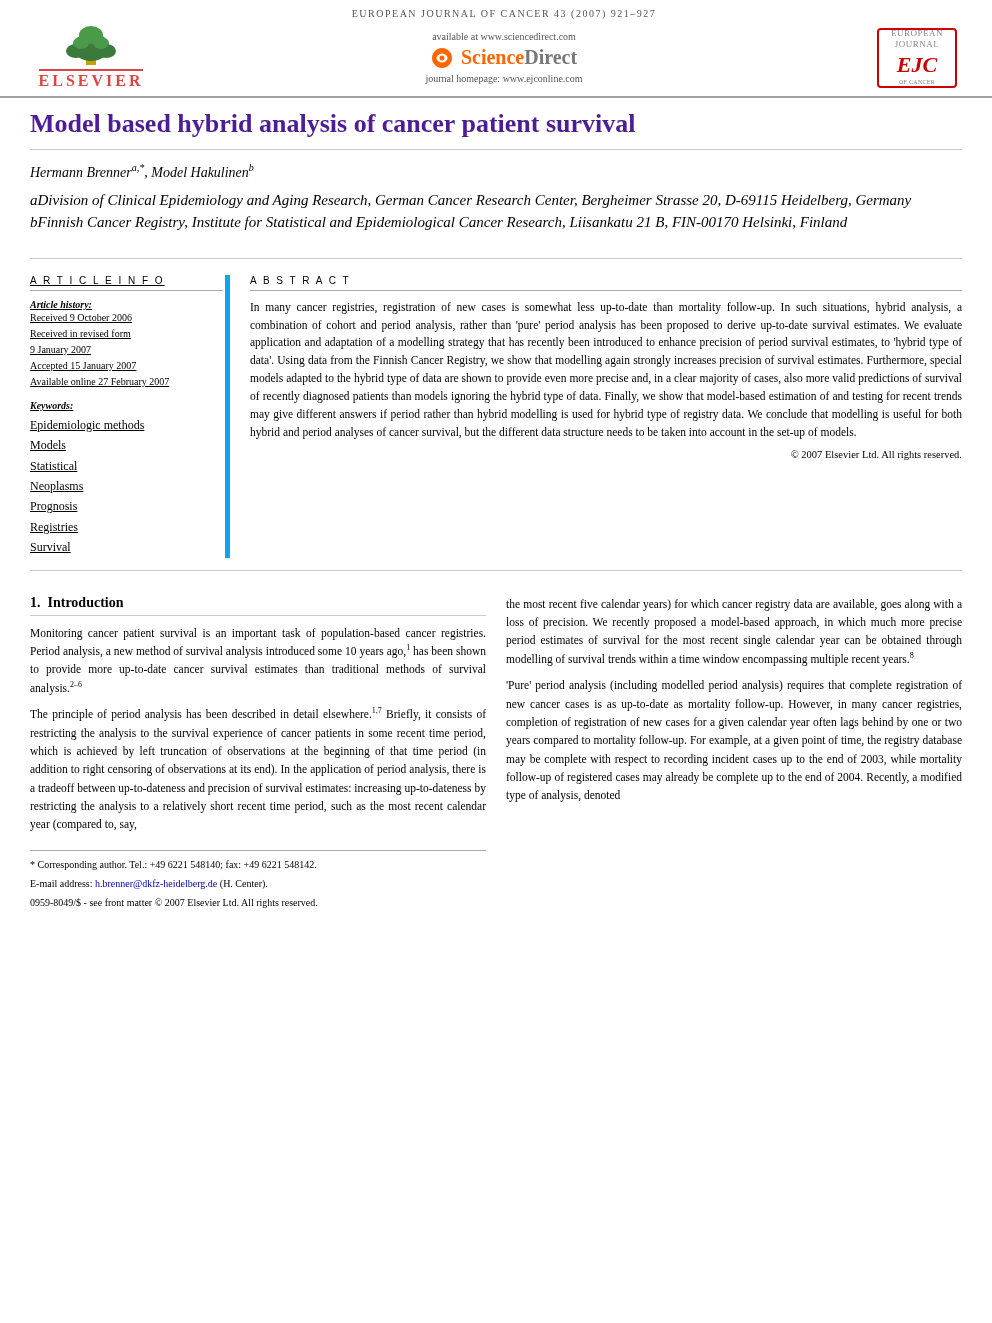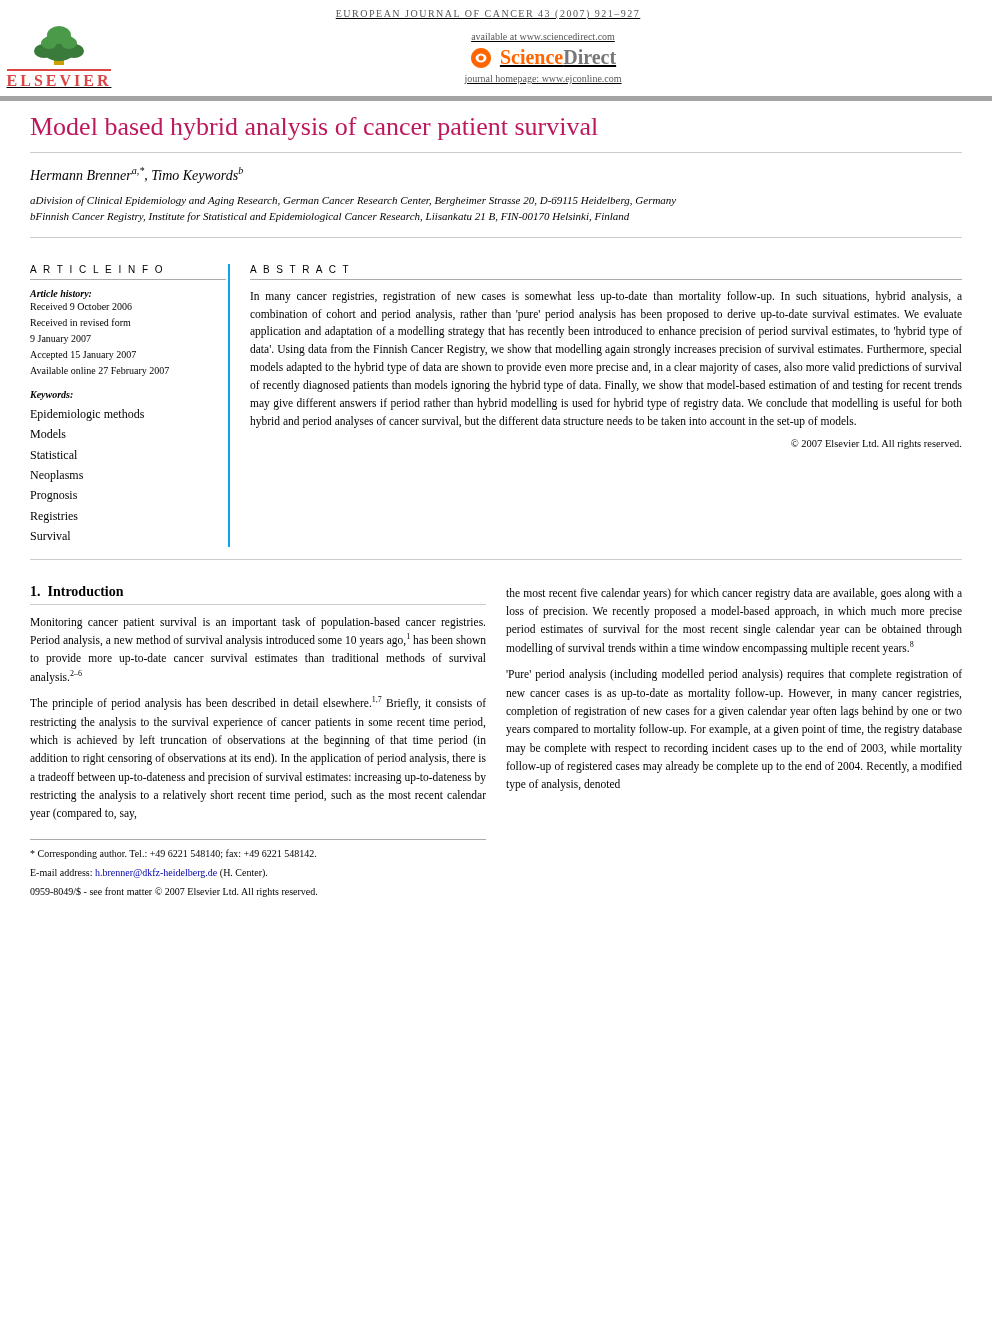--- a/index.html
+++ b/index.html
@@ -14,23 +14,22 @@
 
     .page {
       width: 992px;
       min-height: 1323px;
       background: #fff;
       padding: 0;
     }
 
     
     .journal-header {
-      border-bottom: 5px solid #a3a3a3;
-      padding: 8px 20px 6px 4px;
-      text-decoration: underline;
+      border-bottom: 2px solid #a3a3a3;
+      padding: 8px 20px 6px 36px;
     }
 
     .journal-top-bar {
       text-align: center;
       font-size: 10px;
       color: #555;
       letter-spacing: 1.5px;
       text-transform: uppercase;
       margin-bottom: 6px;
     }
@@ -110,62 +109,63 @@
       font-style: italic;
     }
 
     
     .article-body {
       padding: 10px 30px 20px 30px;
     }
 
     .article-title {
       font-size: 26px;
-      font-weight: normal;
-      color: #be185d;
+      font-weight: bold;
+      color: #4c1d95;
       margin-bottom: 12px;
       line-height: 1.2;
       border-bottom: 1px solid #ccc;
       padding-bottom: 10px;
     }
 
     .authors {
       font-size: 14px;
       font-style: italic;
       margin-bottom: 8px;
     }
 
     .author-sup {
       font-size: 10px;
       vertical-align: super;
     }
 
     .affiliations {
-      font-size: 11px;
+      font-size: 15px;
       font-style: italic;
       line-height: 1.5;
-      margin-bottom: 26px;
+      margin-bottom: 16px;
       border-bottom: 1px solid #ccc;
-      padding-bottom: 12px;
+      padding-bottom: 24px;
     }
 
     
     .two-col-section {
       display: flex;
       gap: 20px;
       margin-bottom: 16px;
       border-bottom: 1px solid #ccc;
       padding-bottom: 12px;
     }
 
     .article-info-col {
       width: 200px;
       flex-shrink: 0;
-      border-right: 2px solid #0ea5e9;
+      border-right: 5px solid #0ea5e9;
       padding-right: 2px;
+      text-decoration: underline;
     }
 
     .abstract-col {
       flex: 1;
     }
 
     .col-header {
       font-size: 10px;
       letter-spacing: 2px;
       color: #000;
@@ -313,29 +313,36 @@
           <svg class="sd-icon" viewBox="0 0 22 22">
             <path d="M11 1 C5.5 1 1 5.5 1 11 C1 16.5 5.5 21 11 21 C16.5 21 21 16.5 21 11 C21 5.5 16.5 1 11 1Z" fill="#f60"></path>
             <path d="M7 8 Q11 5 15 8 Q18 11 15 14 Q11 17 7 14 Q4 11 7 8Z" fill="white"></path>
             <circle cx="11" cy="11" r="2.5" fill="#f60"></circle>
           </svg>
           <span class="sd-text"><span style="color:#f60;">Science</span><span style="color:#777;">Direct</span></span>
         </div>
         <div class="journal-homepage">journal homepage: www.ejconline.com</div>
       </div>
 
+      <div class="ejc-logo">
+        <div class="ejc-badge">
+          <div style="font-size:9px; color:#888; letter-spacing:0.5px; text-align:center; margin-bottom:2px; padding: 0 2px; line-height:1.2;">EUROPEAN<br>JOURNAL</div>
+          <div class="ejc-letters">EJC</div>
+          <div style="font-size:6px; color:#888; letter-spacing:0.3px; text-align:center; margin-top:1px; padding: 0 2px; line-height:1.3;">OF CANCER</div>
+        </div>
+      </div>
     </div>
   </div>
 
   <div class="article-body">
 
     <div class="article-title">Model based hybrid analysis of cancer patient survival</div>
 
     <div class="authors">
-      <span>Hermann Brenner</span><span class="author-sup">a,*</span><span>, </span><span>Timo Keywords</span><span class="author-sup">b</span>
+      <span>Hermann Brenner</span><span class="author-sup">a,*</span><span>, </span><span>Model Hakulinen</span><span class="author-sup">b</span>
     </div>
 
     <div class="affiliations">
       <div>aDivision of Clinical Epidemiology and Aging Research, German Cancer Research Center, Bergheimer Strasse 20, D-69115 Heidelberg, Germany</div>
       <div>bFinnish Cancer Registry, Institute for Statistical and Epidemiological Cancer Research, Liisankatu 21 B, FIN-00170 Helsinki, Finland</div>
     </div>
 
     <div class="two-col-section">
 
       <div class="article-info-col">

